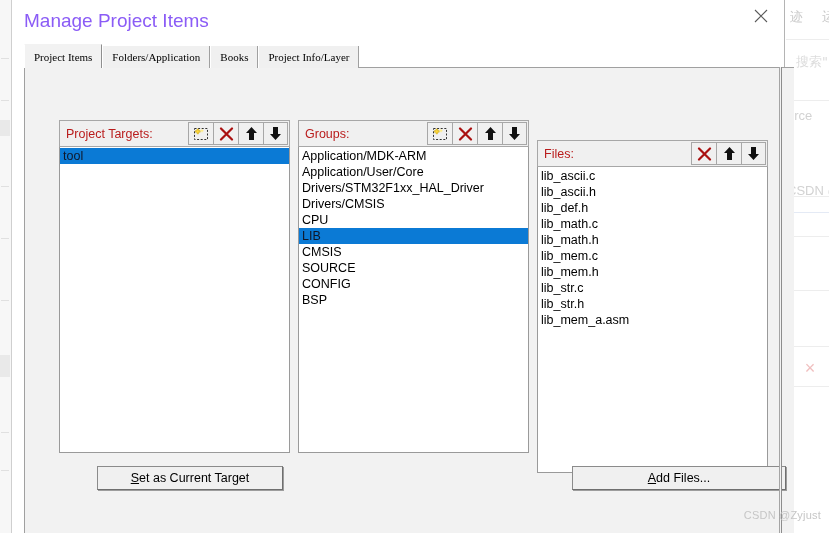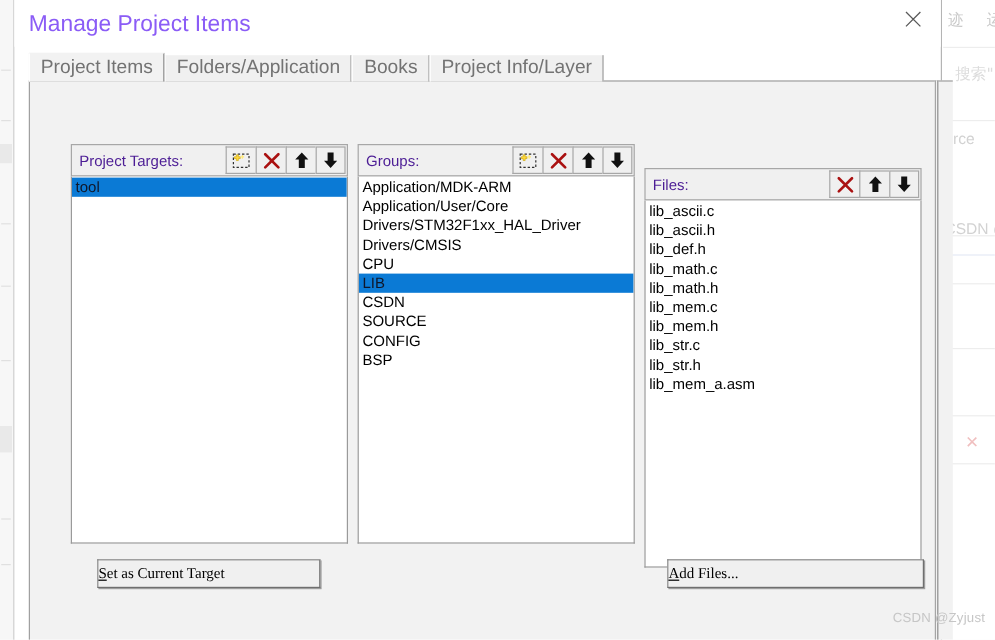--- a/index.html
+++ b/index.html
@@ -138,23 +138,23 @@
   #tabstrip {
     position: absolute;
     left: 12px;
     top: 44px;
     height: 24px;
     display: flex;
     align-items: flex-end;
     z-index: 5;
   }
   .tab {
-    font-family: Liberation Sans, sans-serif;
-    font-size: 16px;
-    color: #737373;
+    font-family: Liberation Serif, serif;
+    font-size: 11px;
+    color: #000000;
     line-height: 22px;
     height: 22px;
     padding: 0 9px 0 9px;
     background: #f0f0f0;
     border-left: 1px solid #ffffff;
     border-right: 1px solid #a0a0a0;
     box-sizing: border-box;
     white-space: nowrap;
     cursor: default;
   }
@@ -205,21 +205,21 @@
     background: #f0f0f0;
     border: 1px solid #a7a7a7;
     border-bottom: 1px solid #a7a7a7;
     box-sizing: border-box;
     display: flex;
     align-items: center;
   }
   .col-label {
     font-family: "Liberation Sans", sans-serif;
     font-size: 12.5px;
-    color: #4c1d95;
+    color: #b91c1c;
     margin-left: 6px;
     white-space: nowrap;
   }
   .hdr-btns {
     position: absolute;
     right: 1px;
     top: 1px;
     display: flex;
     height: 23px;
   }
@@ -263,27 +263,28 @@
   
   .push-button {
     position: absolute;
     height: 24px;
     background: #f0f0f0;
     border: 1px solid #8b8b8b;
     border-right-color: #6f6f6f;
     border-bottom-color: #6f6f6f;
     box-shadow: 1px 1px 0 #9d9d9d;
     box-sizing: border-box;
-    font-family: Liberation Serif, serif;
+    font-family: Liberation Sans, sans-serif;
     font-size: 12.5px;
     color: #000000;
     display: flex;
     align-items: center;
-    justify-content: flex-start;
+    justify-content: center;
     cursor: default;
+    margin-left: 16px;
   }
   .push-button u { text-decoration: underline; }
 </style>
 </head>
 <body>
 
 <div id="bg-app">
   <div class="bg-left-strip"></div>
   <div class="bg-left-chunk" style="top:120px;height:16px;"></div>
   <div class="bg-left-chunk" style="top:355px;height:22px;"></div>
@@ -404,21 +405,21 @@
           </div>
         </div>
       </div>
       <div class="listbox" style="height:306px;">
         <div class="list-item"><span>Application/MDK-ARM</span></div>
         <div class="list-item"><span>Application/User/Core</span></div>
         <div class="list-item"><span>Drivers/STM32F1xx_HAL_Driver</span></div>
         <div class="list-item"><span>Drivers/CMSIS</span></div>
         <div class="list-item"><span>CPU</span></div>
         <div class="list-item selected"><span>LIB</span></div>
-        <div class="list-item"><span>CSDN</span></div>
+        <div class="list-item"><span>CMSIS</span></div>
         <div class="list-item"><span>SOURCE</span></div>
         <div class="list-item"><span>CONFIG</span></div>
         <div class="list-item"><span>BSP</span></div>
       </div>
     </div>
 
     <div class="column" style="left:512px; width:231px;margin-top:20px;">
       <div class="col-header">
         <span class="col-label">Files:</span>
         <div class="hdr-btns">

